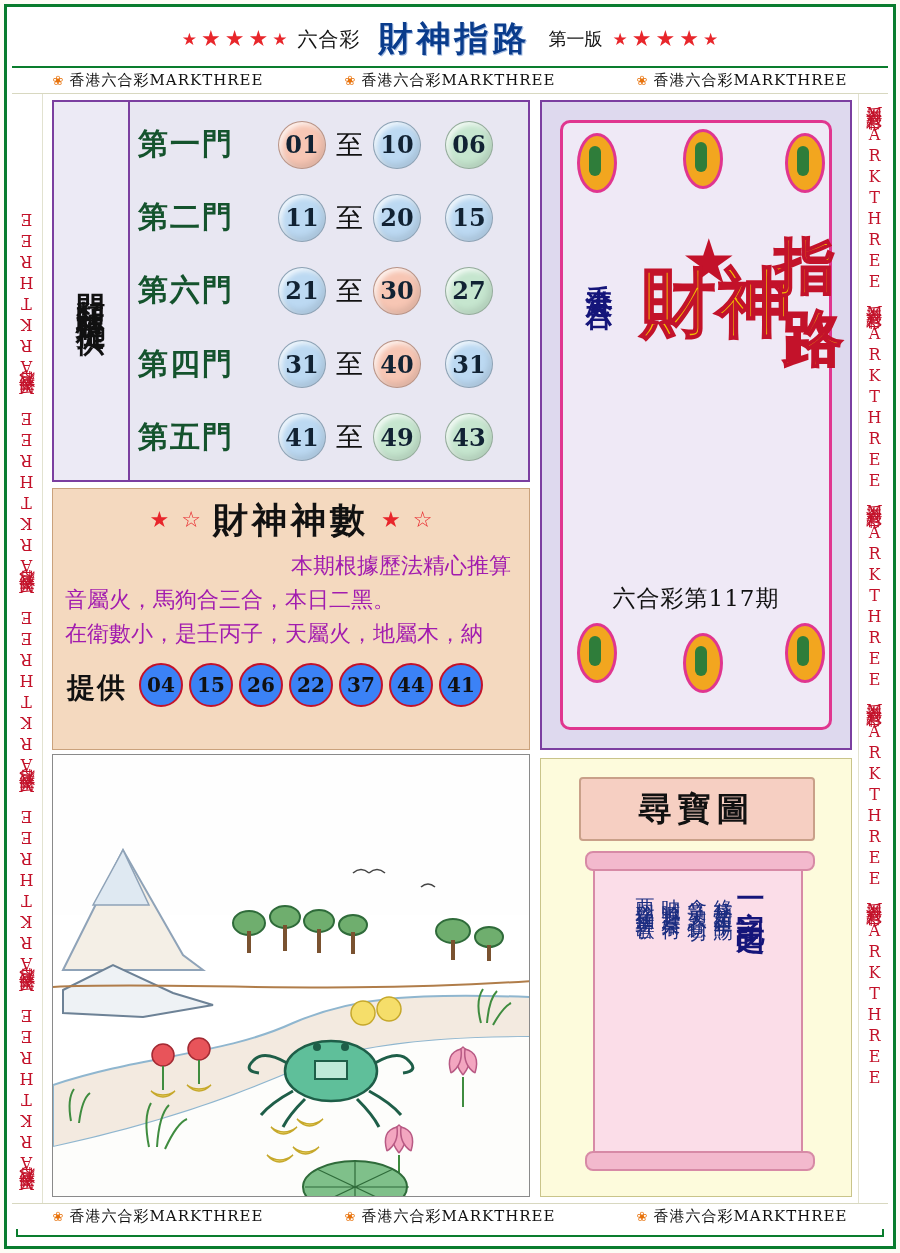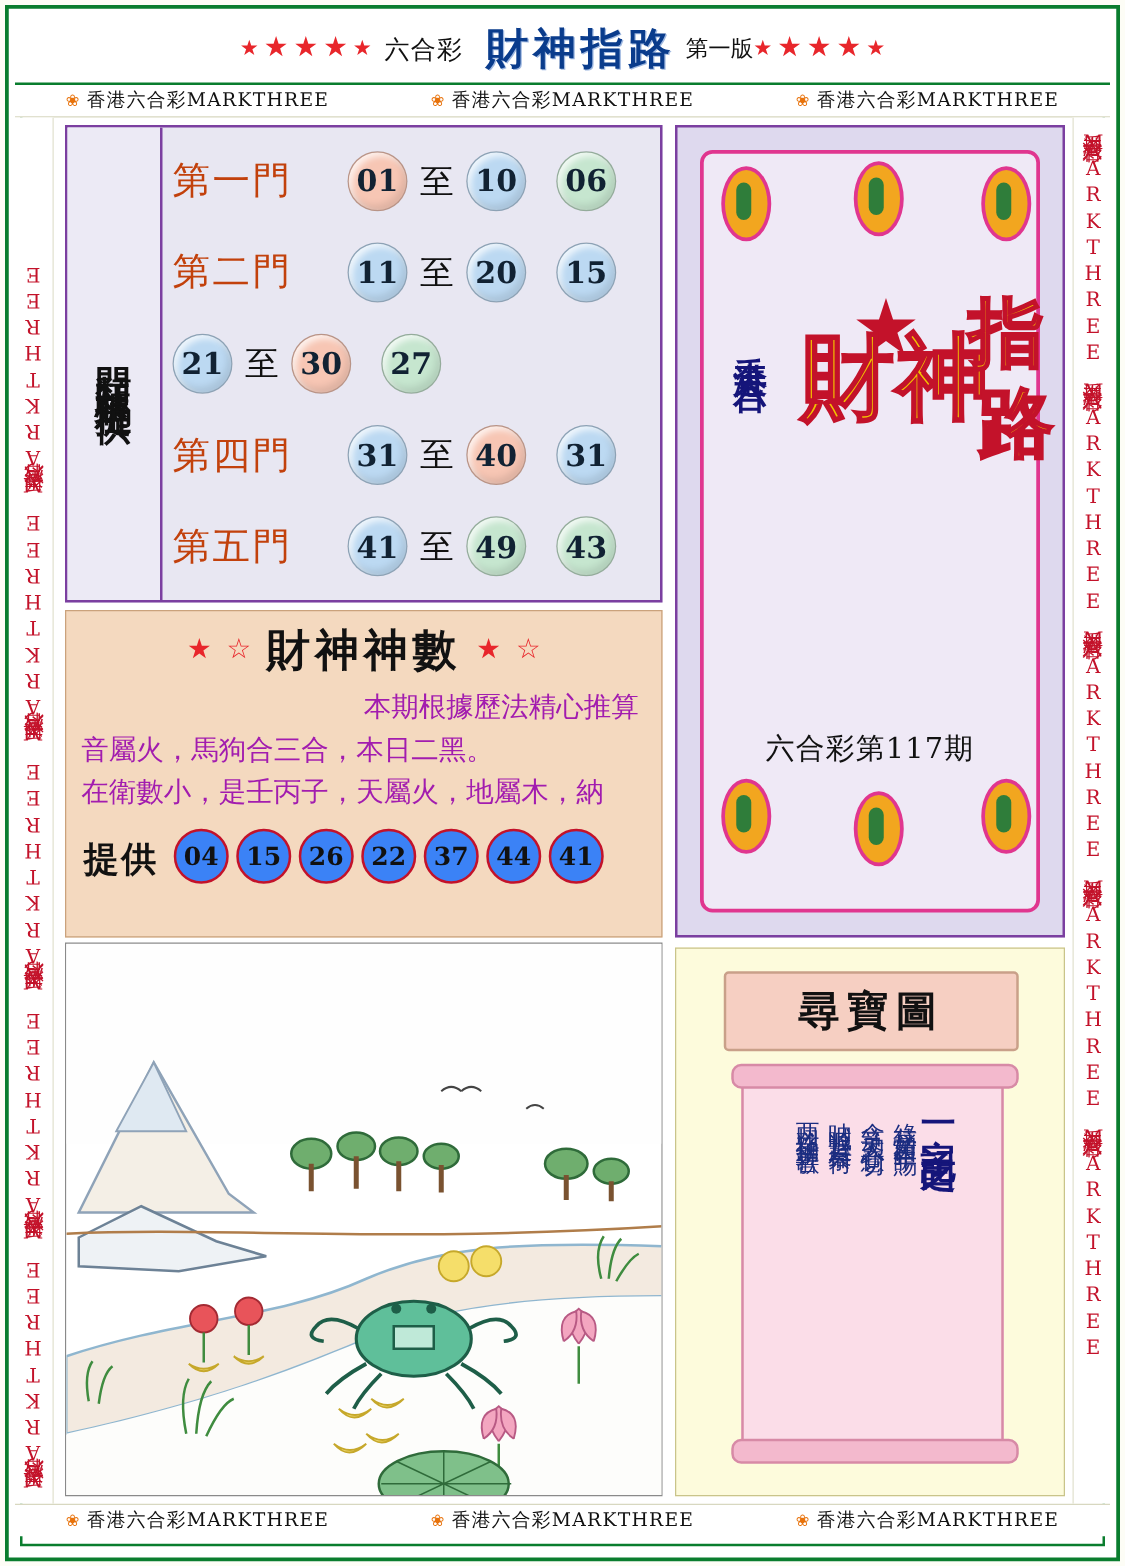--- a/index.html
+++ b/index.html
@@ -44,21 +44,21 @@
     font-size:20px;color:#111;margin:0 10px;letter-spacing:1px;
   }
   .hdr-title{
     font-family:Liberation Sans, sans-serif;
     font-weight:bold;font-size:34px;color:#0a3c8c;letter-spacing:4px;
     text-shadow:1px 1px 0 #9fb8e0;
     margin:0 8px;
   }
   .hdr-edition{
     font-family:"DejaVu Serif","Liberation Serif",serif;
-    font-size:18px;color:#111;margin:0 0;
+    font-size:18px;color:#111;margin:0 10px;
   }
   
   .band{
     position:absolute;left:12px;width:876px;height:26px;
     background:#fff;
     display:flex;align-items:center;justify-content:space-around;
     font-family:"DejaVu Serif","Liberation Serif",serif;
     font-size:15px;color:#111;letter-spacing:1px;
     border-bottom:1px solid #d8d8c0;
     box-sizing:border-box;
@@ -107,21 +107,21 @@
     writing-mode:vertical-rl;text-orientation:upright;
     font-family:"DejaVu Serif","Liberation Serif",serif;
     font-weight:bold;font-size:29px;color:#111;letter-spacing:7px;
   }
   .gate-right{flex:1;display:flex;flex-direction:column;justify-content:space-around;padding:6px 0;}
   .gate-row{
     display:flex;align-items:center;height:62px;padding-left:8px;
   }
   .gate-name{
     font-family:"DejaVu Serif","Liberation Serif",serif;
-    font-weight:normal;font-size:30px;color:#c2410c;letter-spacing:2px;width:140px;
+    font-weight:bold;font-size:30px;color:#14532d;letter-spacing:2px;width:140px;
   }
   .ball{
     width:46px;height:46px;border-radius:50%;
     display:flex;align-items:center;justify-content:center;
     font-family:"DejaVu Serif","Liberation Serif",serif;
     font-weight:bold;font-size:24px;color:#123;
     border:1px solid rgba(0,0,0,.25);
     box-shadow:inset -3px -4px 6px rgba(0,0,0,.10), inset 3px 3px 5px rgba(255,255,255,.75);
   }
   .ball.red{background:#f7c6b4;}
@@ -349,20 +349,21 @@
 
         <div class="gate-row">
           <span class="gate-name">第二門</span>
           <span class="ball blue">11</span>
           <span class="gate-to">至</span>
           <span class="ball blue">20</span>
           <span class="ball blue gate-res">15</span>
         </div>
 
         <div class="gate-row">
+          <span class="gate-name">第六門</span>
           <span class="ball blue">21</span>
           <span class="gate-to">至</span>
           <span class="ball red">30</span>
           <span class="ball green gate-res">27</span>
         </div>
 
         <div class="gate-row">
           <span class="gate-name">第四門</span>
           <span class="ball blue">31</span>
           <span class="gate-to">至</span>

